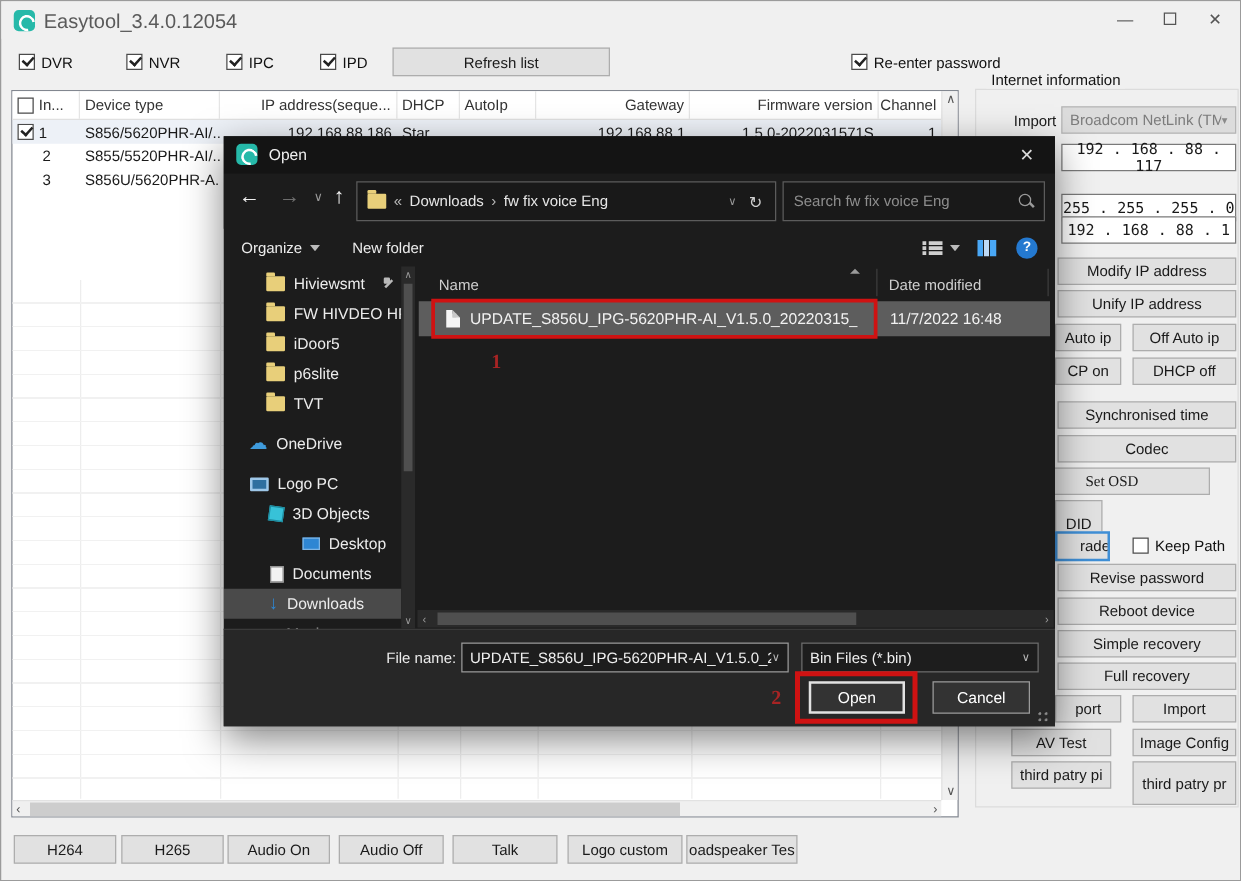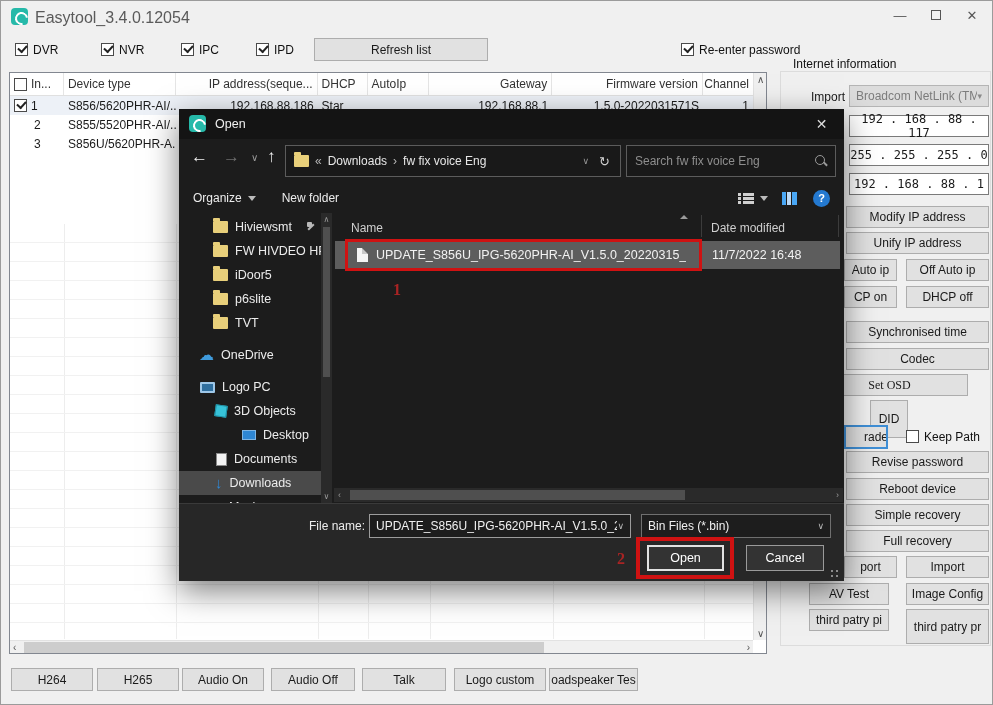--- a/index.html
+++ b/index.html
@@ -222,33 +222,33 @@
   </div>
 
   <div class="group"></div>
   <div class="grouplabel">Internet information</div>
   <div class="abs" style="left:800px; top:89px; width:44px; text-align:right;">Import</div>
   <div class="combo-dis">
     <span class="nw">Broadcom NetLink (TM</span>
       <span class="chev">▾</span>
   </div>
   <div class="field" style="top:114px;text-align:center;">192 . 168 . 88 . 117</div>
-  <div class="field" style="top:143px;">255 . 255 . 255 . 0</div>
+  <div class="field" style="top:154px;">255 . 255 . 255 . 0</div>
   <div class="field" style="top:172px;">192 . 168 . 88 . 1</div>
 
   <div class="btn" style="left:845px; top:205px; width:143px; height:22px;">Modify IP address</div>
   <div class="btn" style="left:845px; top:231px; width:143px; height:22px;">Unify IP address</div>
   <div class="btn" style="left:843px; top:258px; width:53px; height:22px;">Auto ip</div>
   <div class="btn" style="left:905px; top:258px; width:83px; height:22px;">Off Auto ip</div>
   <div class="btn" style="left:843px; top:285px; width:53px; height:22px;">CP on</div>
   <div class="btn" style="left:905px; top:285px; width:83px; height:22px;">DHCP off</div>
   <div class="btn" style="left:845px; top:320px; width:143px; height:22px;">Synchronised time</div>
   <div class="btn" style="left:845px; top:347px; width:143px; height:22px;">Codec</div>
   <div class="btn" style="left:810px; top:373px; width:157px; height:22px;font-family:Liberation Serif, serif;">Set OSD</div>
-  <div class="btn" style="left:869px; top:399px; width:38px; height:38px;">DID</div>
+  <div class="btn" style="left:843px; top:399px; width:38px; height:38px;">DID</div>
   <div class="btn focusblue" style="left:843px; top:424px; width:44px; height:24px;">rade</div>
   <div class="cbrow" style="left:905px; top:429px;">
     <span class="cb"></span><span>Keep Path</span>
   </div>
   <div class="btn" style="left:845px; top:450px; width:143px; height:22px;">Revise password</div>
   <div class="btn" style="left:845px; top:477px; width:143px; height:22px;">Reboot device</div>
   <div class="btn" style="left:845px; top:503px; width:143px; height:22px;">Simple recovery</div>
   <div class="btn" style="left:845px; top:529px; width:143px; height:22px;">Full recovery</div>
   <div class="btn" style="left:843px; top:555px; width:53px; height:22px;">port</div>
   <div class="btn" style="left:905px; top:555px; width:83px; height:22px;">Import</div>

